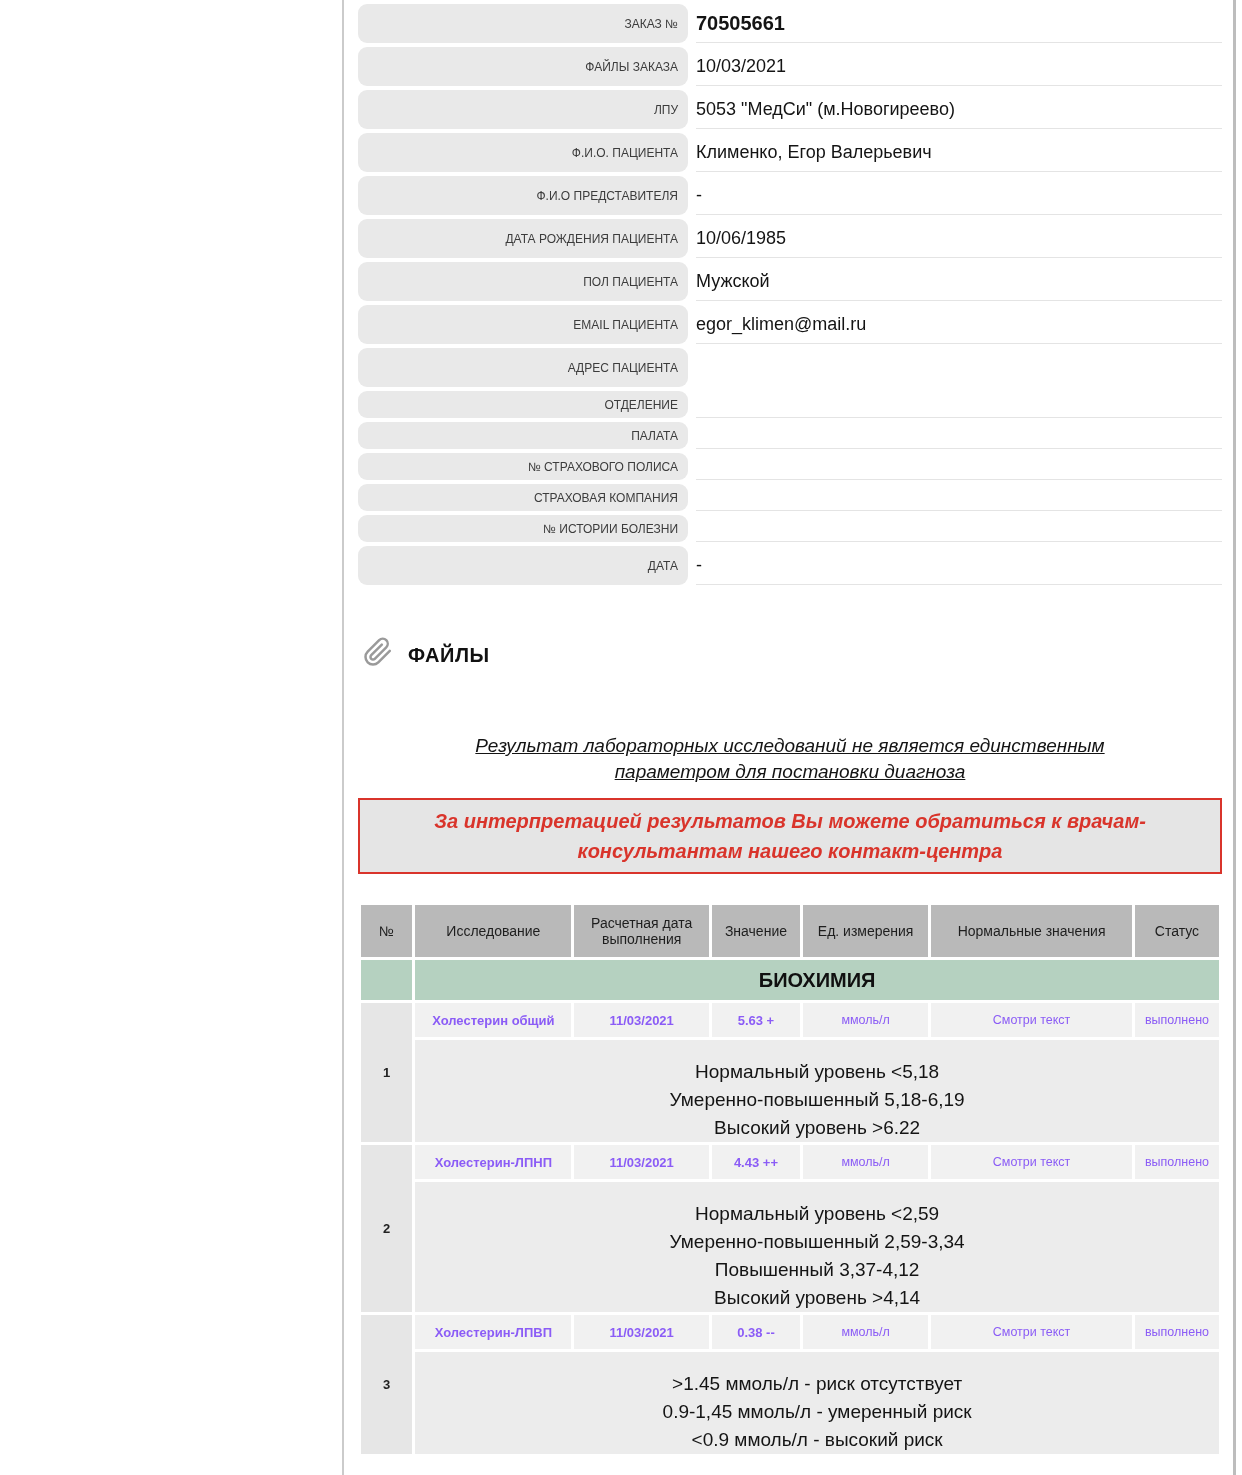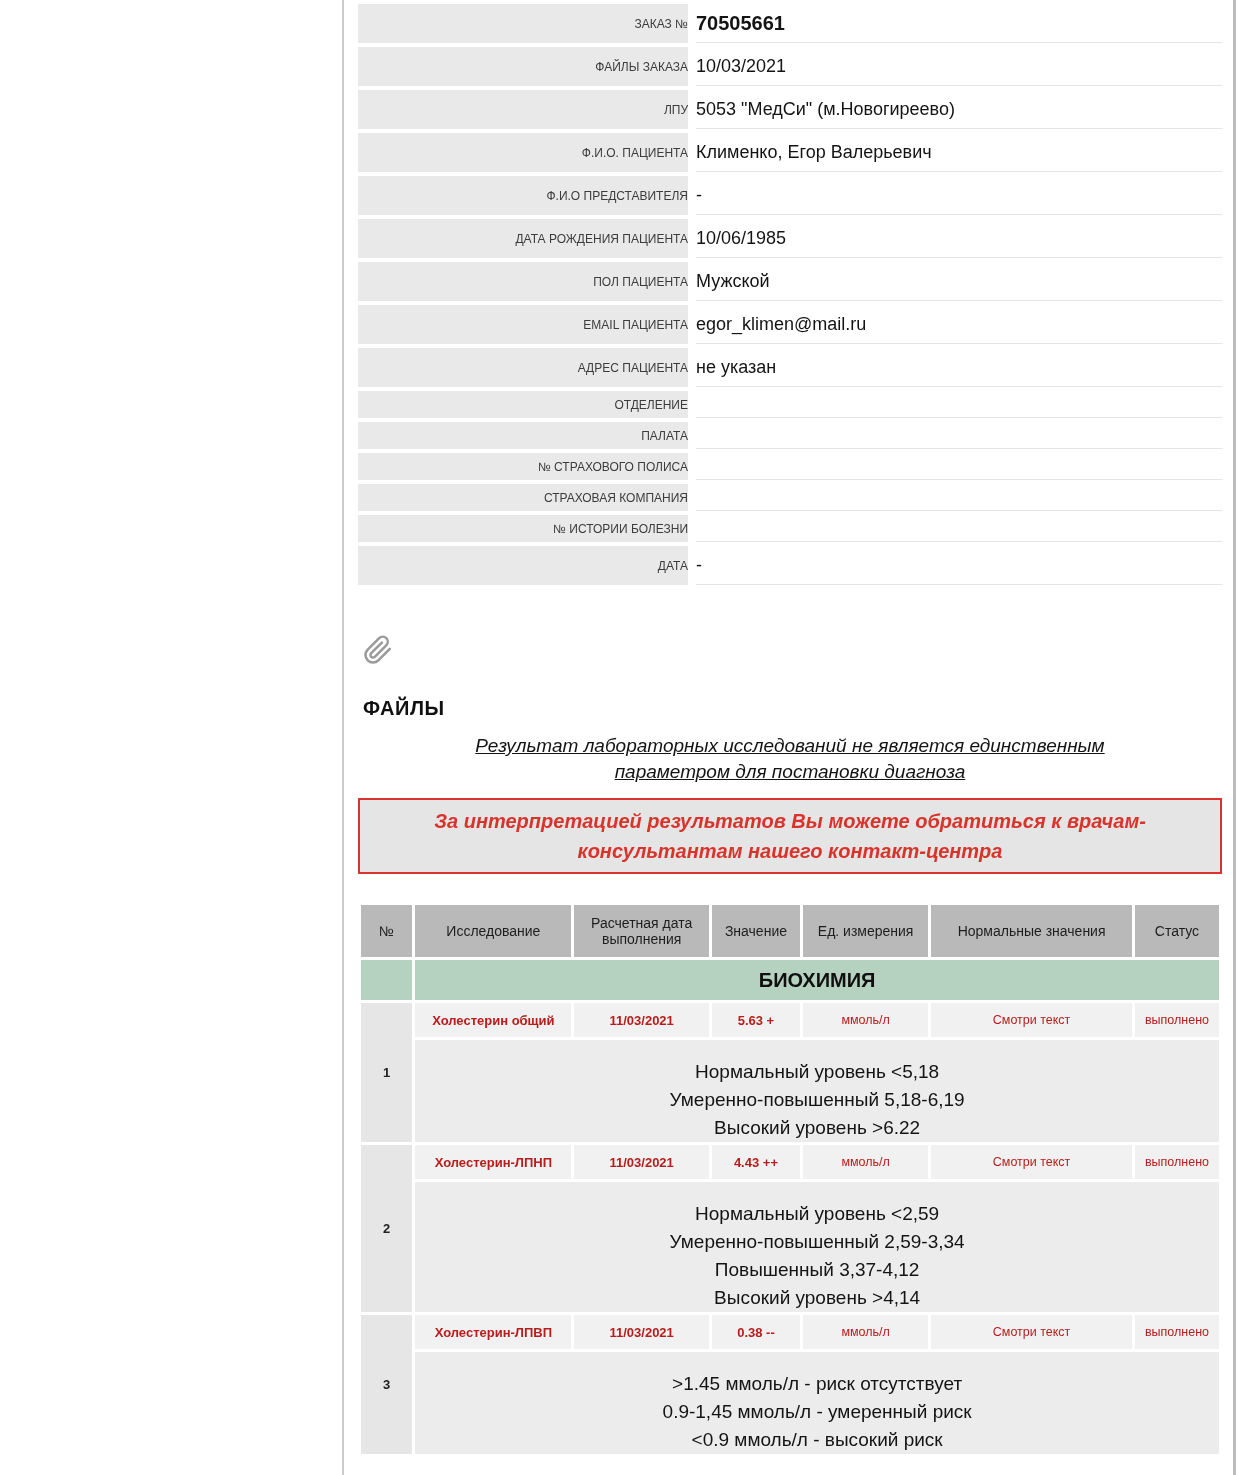--- a/index.html
+++ b/index.html
@@ -14,30 +14,30 @@
   .vline-right{left:1233px;width:3px;background:#bdbdbd;}
   .content{position:absolute;left:358px;top:4px;width:864px;}
 
   
   .info-row{display:flex;margin-bottom:4px;}
   .info-row.filled{height:39px;}
   .info-row.empty{height:27px;}
   .info-label{
     width:330px;box-sizing:border-box;background:#e9e9e9;
     display:flex;align-items:center;justify-content:flex-end;
-    font-size:12px;color:#3c3c3c;text-align:right;
+    padding-right:10px;font-size:12px;color:#3c3c3c;text-align:right;border-radius:9px;
   }
   .info-value{
     flex:1;margin-left:8px;border-bottom:1px solid #e4e4e4;
     display:flex;align-items:center;font-size:18px;color:#141414;
   }
   .info-value.bold{font-weight:bold;font-size:20px;}
 
   
-  .files{display:flex;align-items:flex-start;gap:32px;margin-top:50px;margin-left:5px;height:32px;flex-direction:column;}
+  .files{display:flex;align-items:flex-end;gap:15px;margin-top:50px;margin-left:5px;height:32px;}
   .files svg{display:block;}
   .files-title{font-size:20px;font-weight:bold;letter-spacing:.5px;color:#111;}
 
   
   .notice{margin-top:66px;text-align:center;font-style:italic;font-size:19px;line-height:1.35;color:#141414;text-decoration:underline;}
 
   
   .warnbox{
     margin-top:14px;border:2px solid var(--accent,#d9342b);
     text-align:center;padding:6px 10px;background:#e5e5e5;
@@ -53,21 +53,21 @@
     table-layout:fixed;background:#fff;
   }
   .results th{
     background:var(--hdrgray,#b9b9b9);font-weight:normal;font-size:14px;color:#1e1e1e;
     height:48px;text-align:center;vertical-align:middle;padding:2px 4px;
   }
   .results td{text-align:center;vertical-align:middle;}
   .section-cell{background:var(--green,#b5d1c0);height:38px;}
   .section-title{font-weight:bold;font-size:20px;color:#101010;}
   .num-cell{background:#e6e6e6;font-weight:bold;font-size:13px;color:#222;}
-  .sub-cell{background:#f1f1f1;height:30px;font-size:12.5px;color:#b91c1c;padding:2px;}
+  .sub-cell{background:#f1f1f1;height:30px;font-size:12.5px;color:#8b5cf6;padding:2px;}
   .sub-cell.strong{font-weight:bold;font-size:13px;}
   .detail-cell{background:#ececec;padding:18px 8px 0;}
   .detail-line{font-size:19px;line-height:28px;color:#141414;}
 </style>
 </head>
 <body>
 
 <div class="vline vline-left"></div>
 <div class="vline vline-right"></div>
 
@@ -101,21 +101,20 @@
       <div class="info-row filled">
         <div class="info-label">ПОЛ ПАЦИЕНТА</div>
         <div class="info-value">Мужской</div>
       </div>
       <div class="info-row filled">
         <div class="info-label">EMAIL ПАЦИЕНТА</div>
         <div class="info-value">egor_klimen@mail.ru</div>
       </div>
       <div class="info-row filled">
         <div class="info-label">АДРЕС ПАЦИЕНТА</div>
-        <div class="info-value">не указан</div>
       </div>
       <div class="info-row empty">
         <div class="info-label">ОТДЕЛЕНИЕ</div>
         <div class="info-value"></div>
       </div>
       <div class="info-row empty">
         <div class="info-label">ПАЛАТА</div>
         <div class="info-value"></div>
       </div>
       <div class="info-row empty">

